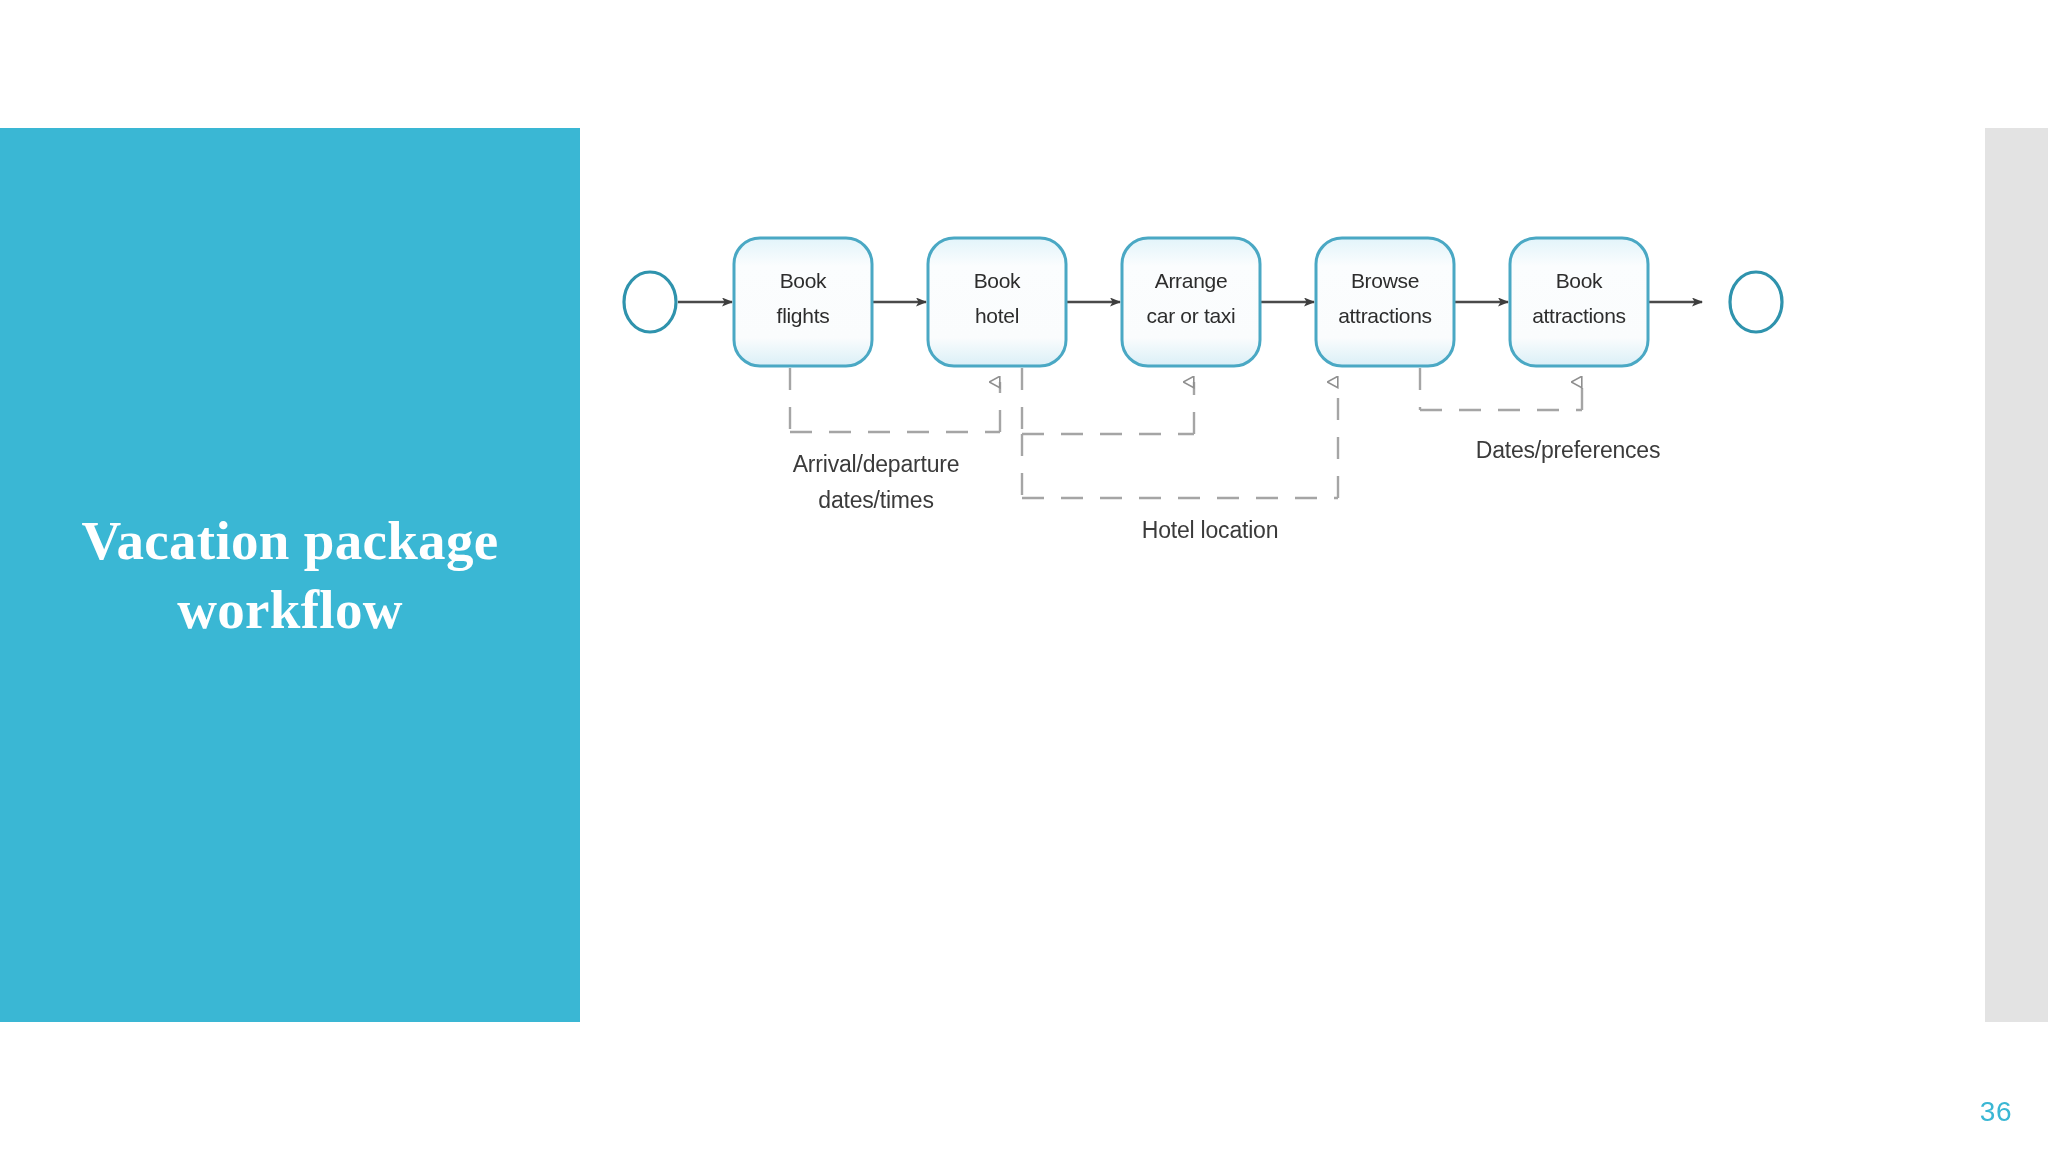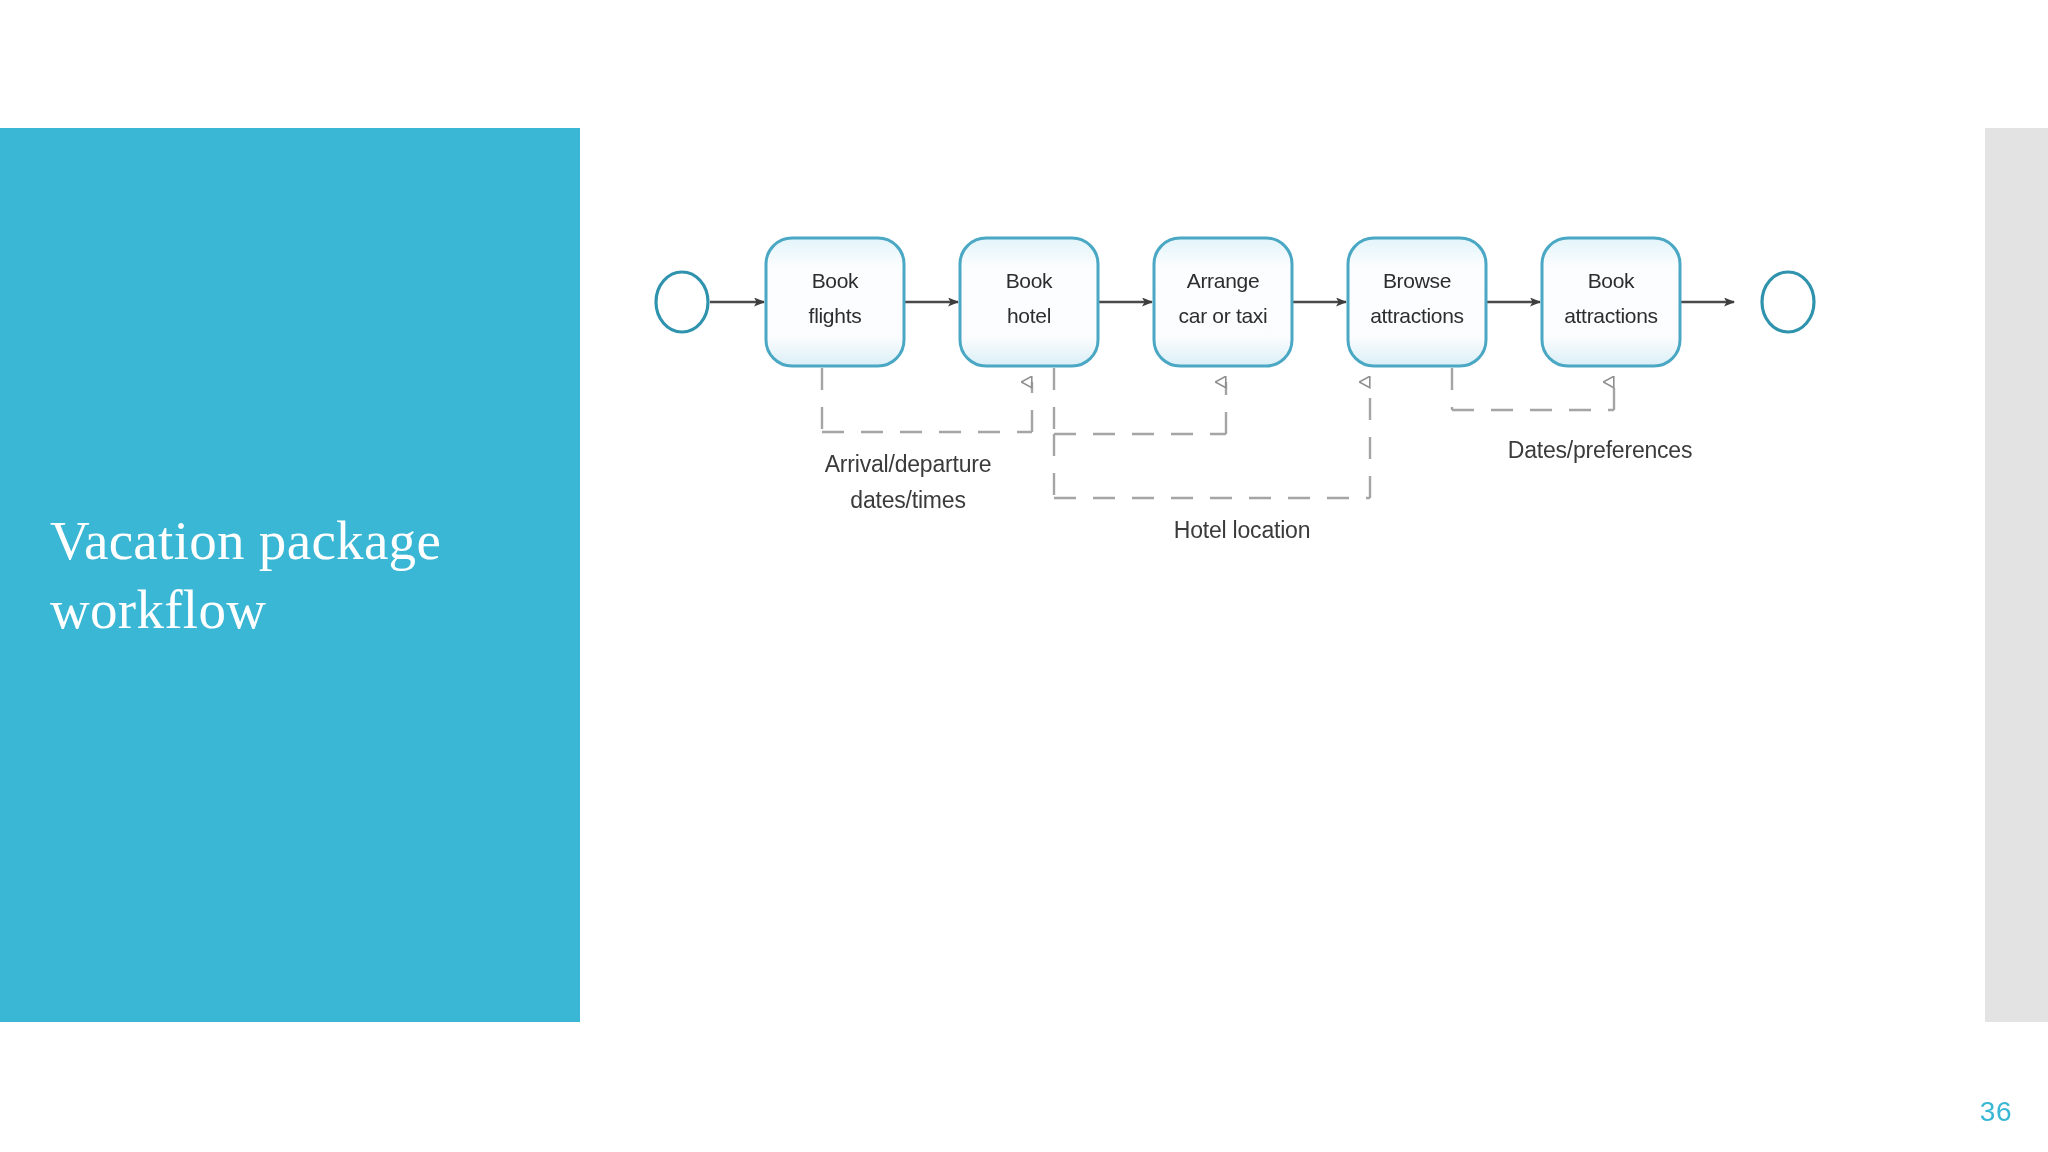--- a/index.html
+++ b/index.html
@@ -34,40 +34,40 @@
     background: #3ab7d4;
     display: flex;
     align-items: center;
     justify-content: center;
   }
   #title-text {
     font-family: "Liberation Serif", "DejaVu Serif", serif;
     color: #ffffff;
     font-size: 55px;
     line-height: 1.26;
-    text-align: left;
+    text-align: center;
     width: 480px;
-    font-weight: 400;
+    font-weight: 700;
     letter-spacing: 0.3px;
   }
 
   
   #right-band {
     position: absolute;
     left: 1985px;
     top: 128px;
     width: 63px;
     height: 894px;
     background: #e3e3e3;
   }
 
   
   #diagram-wrap {
     position: absolute;
-    left: 640px;
+    left: 608px;
     top: 210px;
     width: 1320px;
     height: 440px;
   }
   #diagram-svg {
     display: block;
     width: 1320px;
     height: 440px;
   }
 

